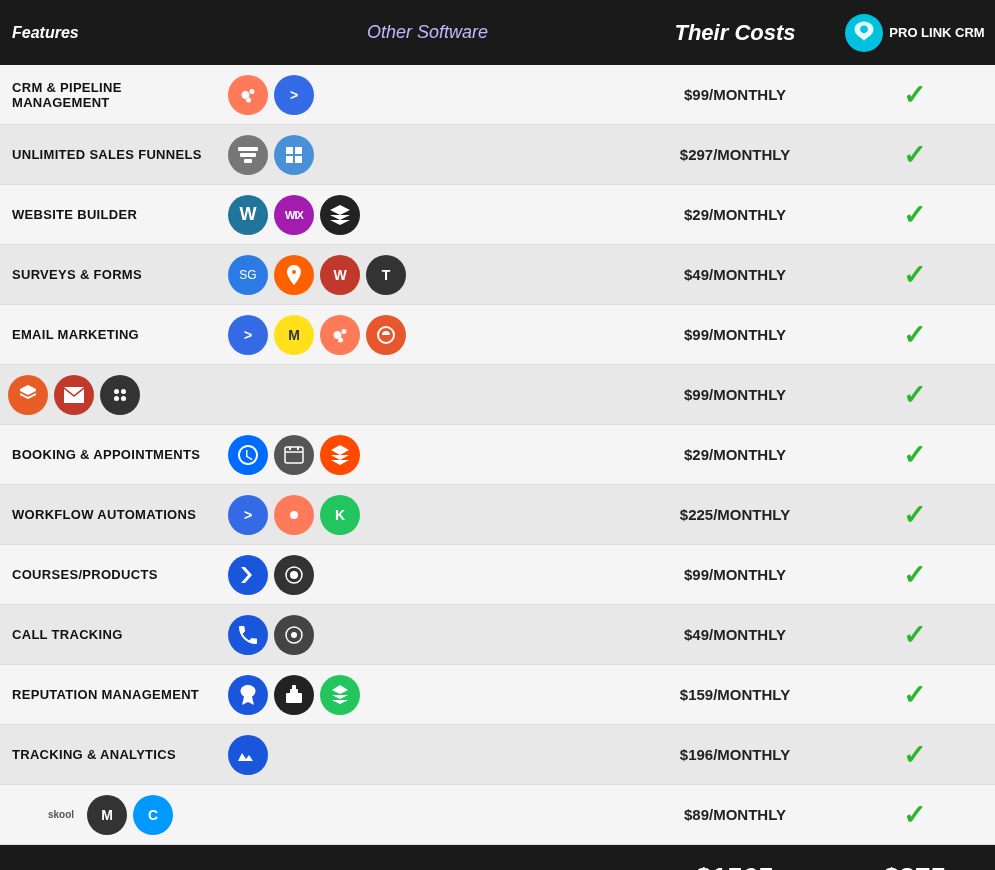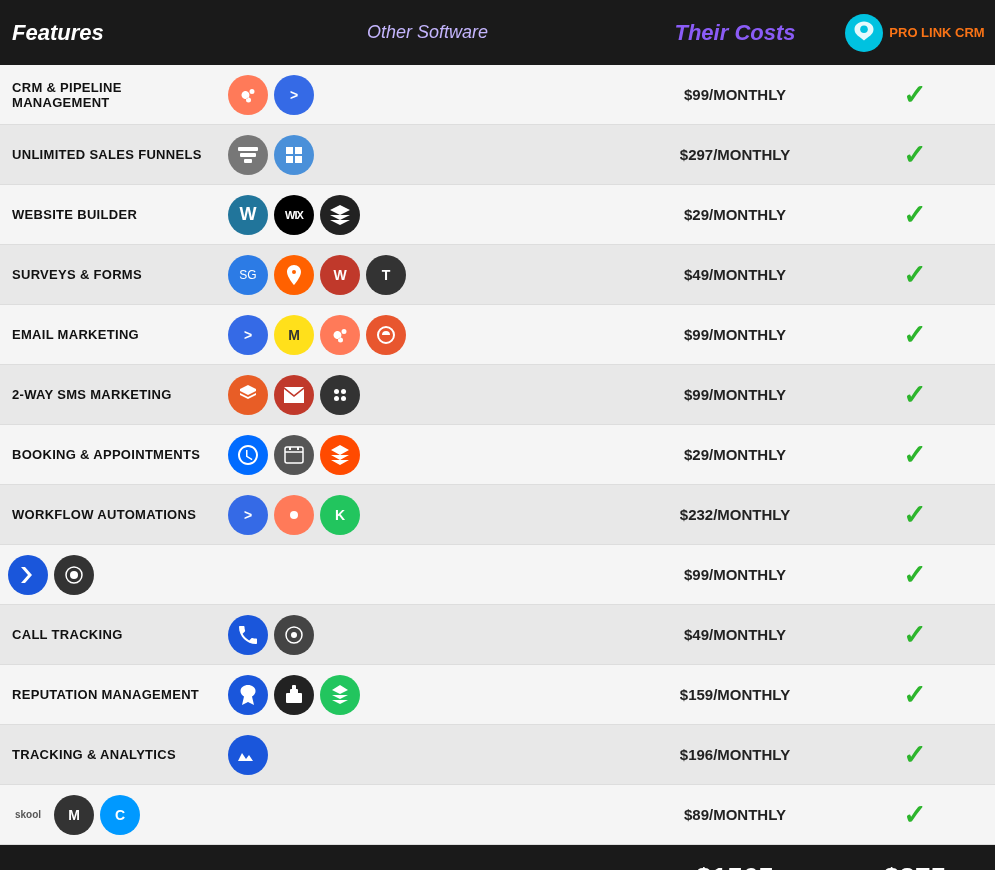--- a/index.html
+++ b/index.html
@@ -14,39 +14,39 @@
     .header-row {
       background: #1a1a1a;
       display: flex;
       align-items: center;
       height: 65px;
     }
 
     .header-features {
       width: 220px;
       color: #fff;
-      font-size: 22px;
+      font-size: 16px;
       font-weight: bold;
       font-style: italic;
       padding-left: 12px;
       flex-shrink: 0;
     }
 
     .header-other {
       flex: 1;
       color: #c4b5fd;
       font-size: 18px;
       font-weight: normal;
       font-style: italic;
       text-align: center;
     }
 
     .header-costs {
       width: 200px;
-      color: #8b5cf6;
+      color: #ffffff;
       font-size: 22px;
       font-weight: bold;
       font-style: italic;
       text-align: center;
       flex-shrink: 0;
     }
 
     .header-logo {
       width: 160px;
       display: flex;
@@ -55,21 +55,21 @@
       flex-shrink: 0;
       gap: 6px;
     }
 
     .logo-icon {
       width: 38px;
       height: 38px;
     }
 
     .logo-text {
-      color: #f97316;
+      color: #ffffff;
       font-size: 13px;
       font-weight: bold;
       line-height: 1.2;
     }
 
     
     .data-row {
       display: flex;
       align-items: center;
       min-height: 60px;
@@ -234,21 +234,21 @@
     <div class="cell-check">
       <span class="checkmark">✓</span>
     </div>
   </div>
       <div class="data-row">
     <div class="cell-feature">WEBSITE BUILDER</div>
     <div class="cell-software">
           <div class="soft-icon" style="background:#21759b;">
             <span style="color:white;font-size:18px;font-weight:bold;">W</span>
           </div>
-          <div class="soft-icon" style="background:#000000;">
+          <div class="soft-icon" style="background:#a21caf;">
             <span style="color:white;font-size:11px;font-weight:bold;letter-spacing:-1px;">WIX</span>
           </div>
           <div class="soft-icon" style="background:#222;">
             <svg viewBox="0 0 24 24" fill="white" width="18" height="18">
               <path d="M12 2L2 7l10 5 10-5-10-5zM2 17l10 5 10-5M2 12l10 5 10-5"></path>
             </svg>
           </div>
         </div>
     <div class="cell-cost">$29/MONTHLY</div>
     <div class="cell-check">
@@ -298,21 +298,20 @@
               <path d="M8 12a4 4 0 0 1 8 0" fill="white"></path>
             </svg>
           </div>
         </div>
     <div class="cell-cost">$99/MONTHLY</div>
     <div class="cell-check">
       <span class="checkmark">✓</span>
     </div>
   </div>
       <div class="data-row">
-    <div class="cell-feature">2-WAY SMS MARKETING</div>
     <div class="cell-software">
           <div class="soft-icon" style="background:#e85d26;">
             <svg viewBox="0 0 24 24" fill="white" width="18" height="18">
               <path d="M4 6l8-4 8 4v2L12 12 4 8V6zm0 4l8 4 8-4v2l-8 4-8-4v-2z"></path>
             </svg>
           </div>
           <div class="soft-icon" style="background:#c0392b;">
             <svg viewBox="0 0 24 24" fill="white" width="18" height="18">
               <path d="M2 4l10 8 10-8H2zm0 2v14h20V6l-10 8L2 6z"></path>
             </svg>
@@ -367,26 +366,27 @@
           <div class="soft-icon" style="background:#ff7a59;">
             <svg viewBox="0 0 24 24" fill="white" width="18" height="18">
               <circle cx="12" cy="12" r="4"></circle>
               <path d="M12 2v4M12 18v4M2 12h4M18 12h4"></path>
             </svg>
           </div>
           <div class="soft-icon" style="background:#22c55e;">
             <span style="color:white;font-size:14px;font-weight:bold;">K</span>
           </div>
         </div>
-    <div class="cell-cost">$232/MONTHLY</div>
-    <div class="cell-check">
-      <span class="checkmark">✓</span>
-    </div>
-  </div>
-      <div class="data-row">
+    <div class="cell-cost">$225/MONTHLY</div>
+    <div class="cell-check">
+      <span class="checkmark">✓</span>
+    </div>
+  </div>
+      <div class="data-row">
+    <div class="cell-feature">COURSES/PRODUCTS</div>
     <div class="cell-software">
           <div class="soft-icon" style="background:#1a56db;">
             <svg viewBox="0 0 24 24" fill="white" width="18" height="18">
               <path d="M5 4l7 8-7 8h4l7-8-7-8H5z"></path>
             </svg>
           </div>
           <div class="soft-icon" style="background:#333;">
             <svg viewBox="0 0 24 24" fill="white" width="18" height="18">
               <circle cx="12" cy="12" r="8" stroke="white" stroke-width="1.5" fill="none"></circle>
               <circle cx="12" cy="12" r="4" fill="white"></circle>
@@ -453,21 +453,21 @@
             </svg>
           </div>
         </div>
     <div class="cell-cost">$196/MONTHLY</div>
     <div class="cell-check">
       <span class="checkmark">✓</span>
     </div>
   </div>
       <div class="data-row">
     <div class="cell-software">
-          <div class="soft-icon" style="background:#f5f5f5;">
+          <div class="soft-icon" style="background:#f5f5f5;margin-left:33px;">
             <span style="color:#555;font-size:10px;font-weight:bold;">skool</span>
           </div>
           <div class="soft-icon" style="background:#333;">
             <span style="color:white;font-size:14px;font-weight:bold;">M</span>
           </div>
           <div class="soft-icon" style="background:#0099ff;">
             <span style="color:white;font-size:14px;font-weight:bold;">C</span>
           </div>
         </div>
     <div class="cell-cost">$89/MONTHLY</div>

